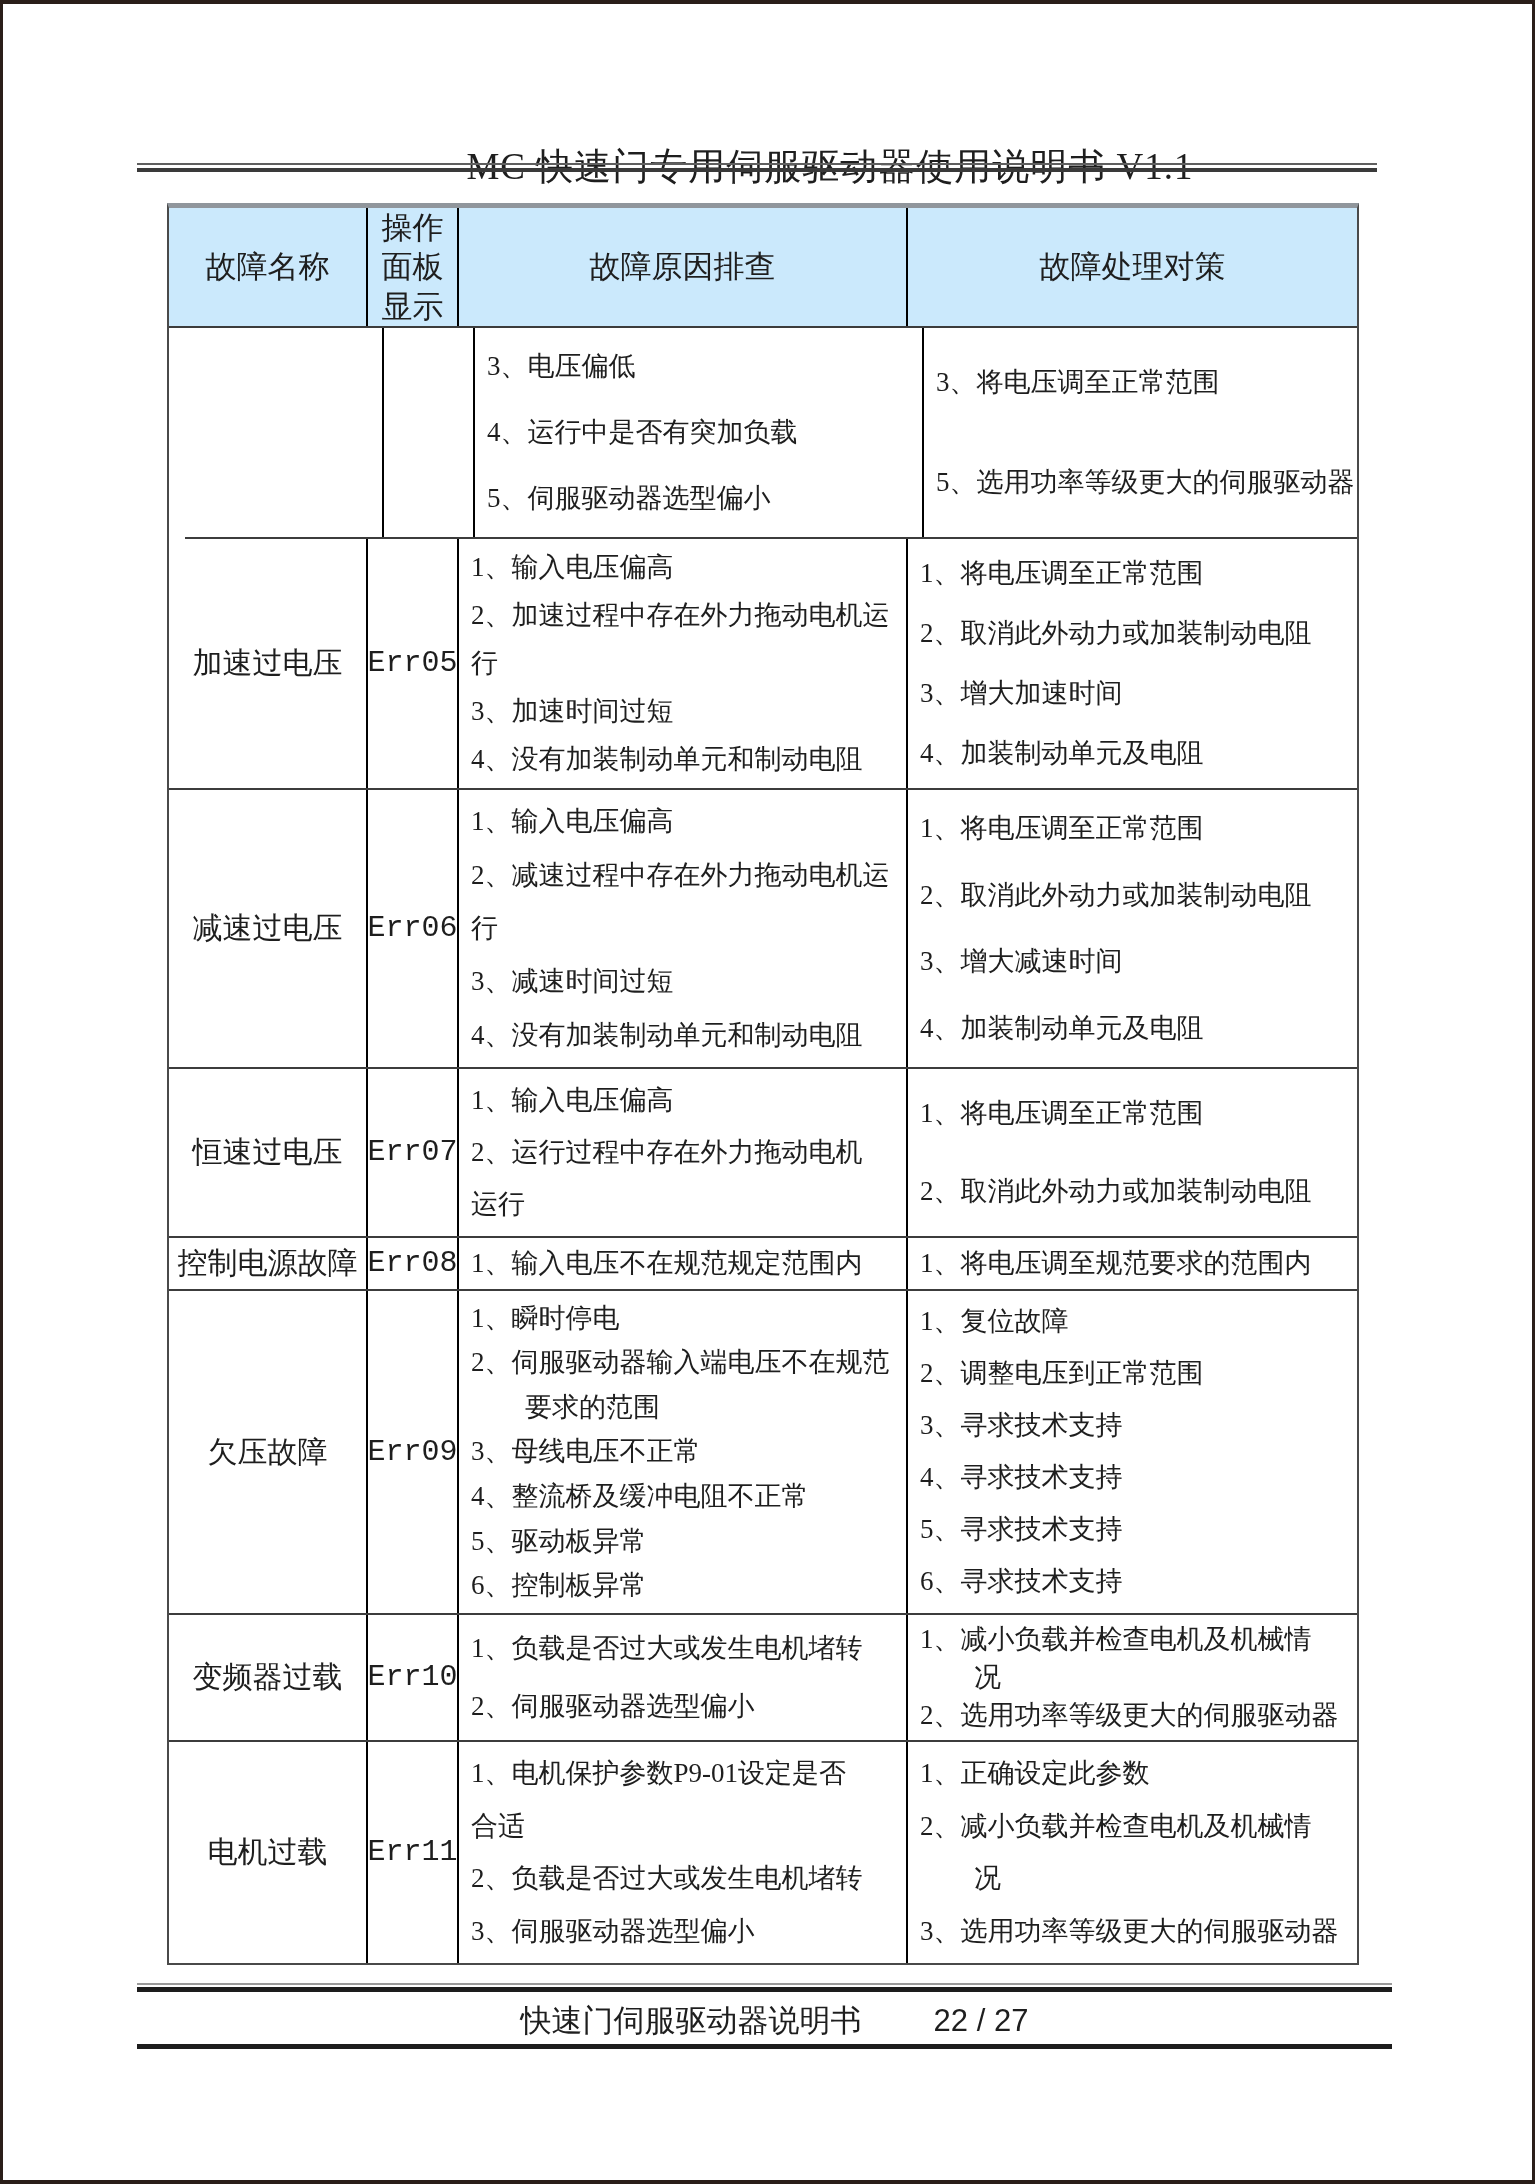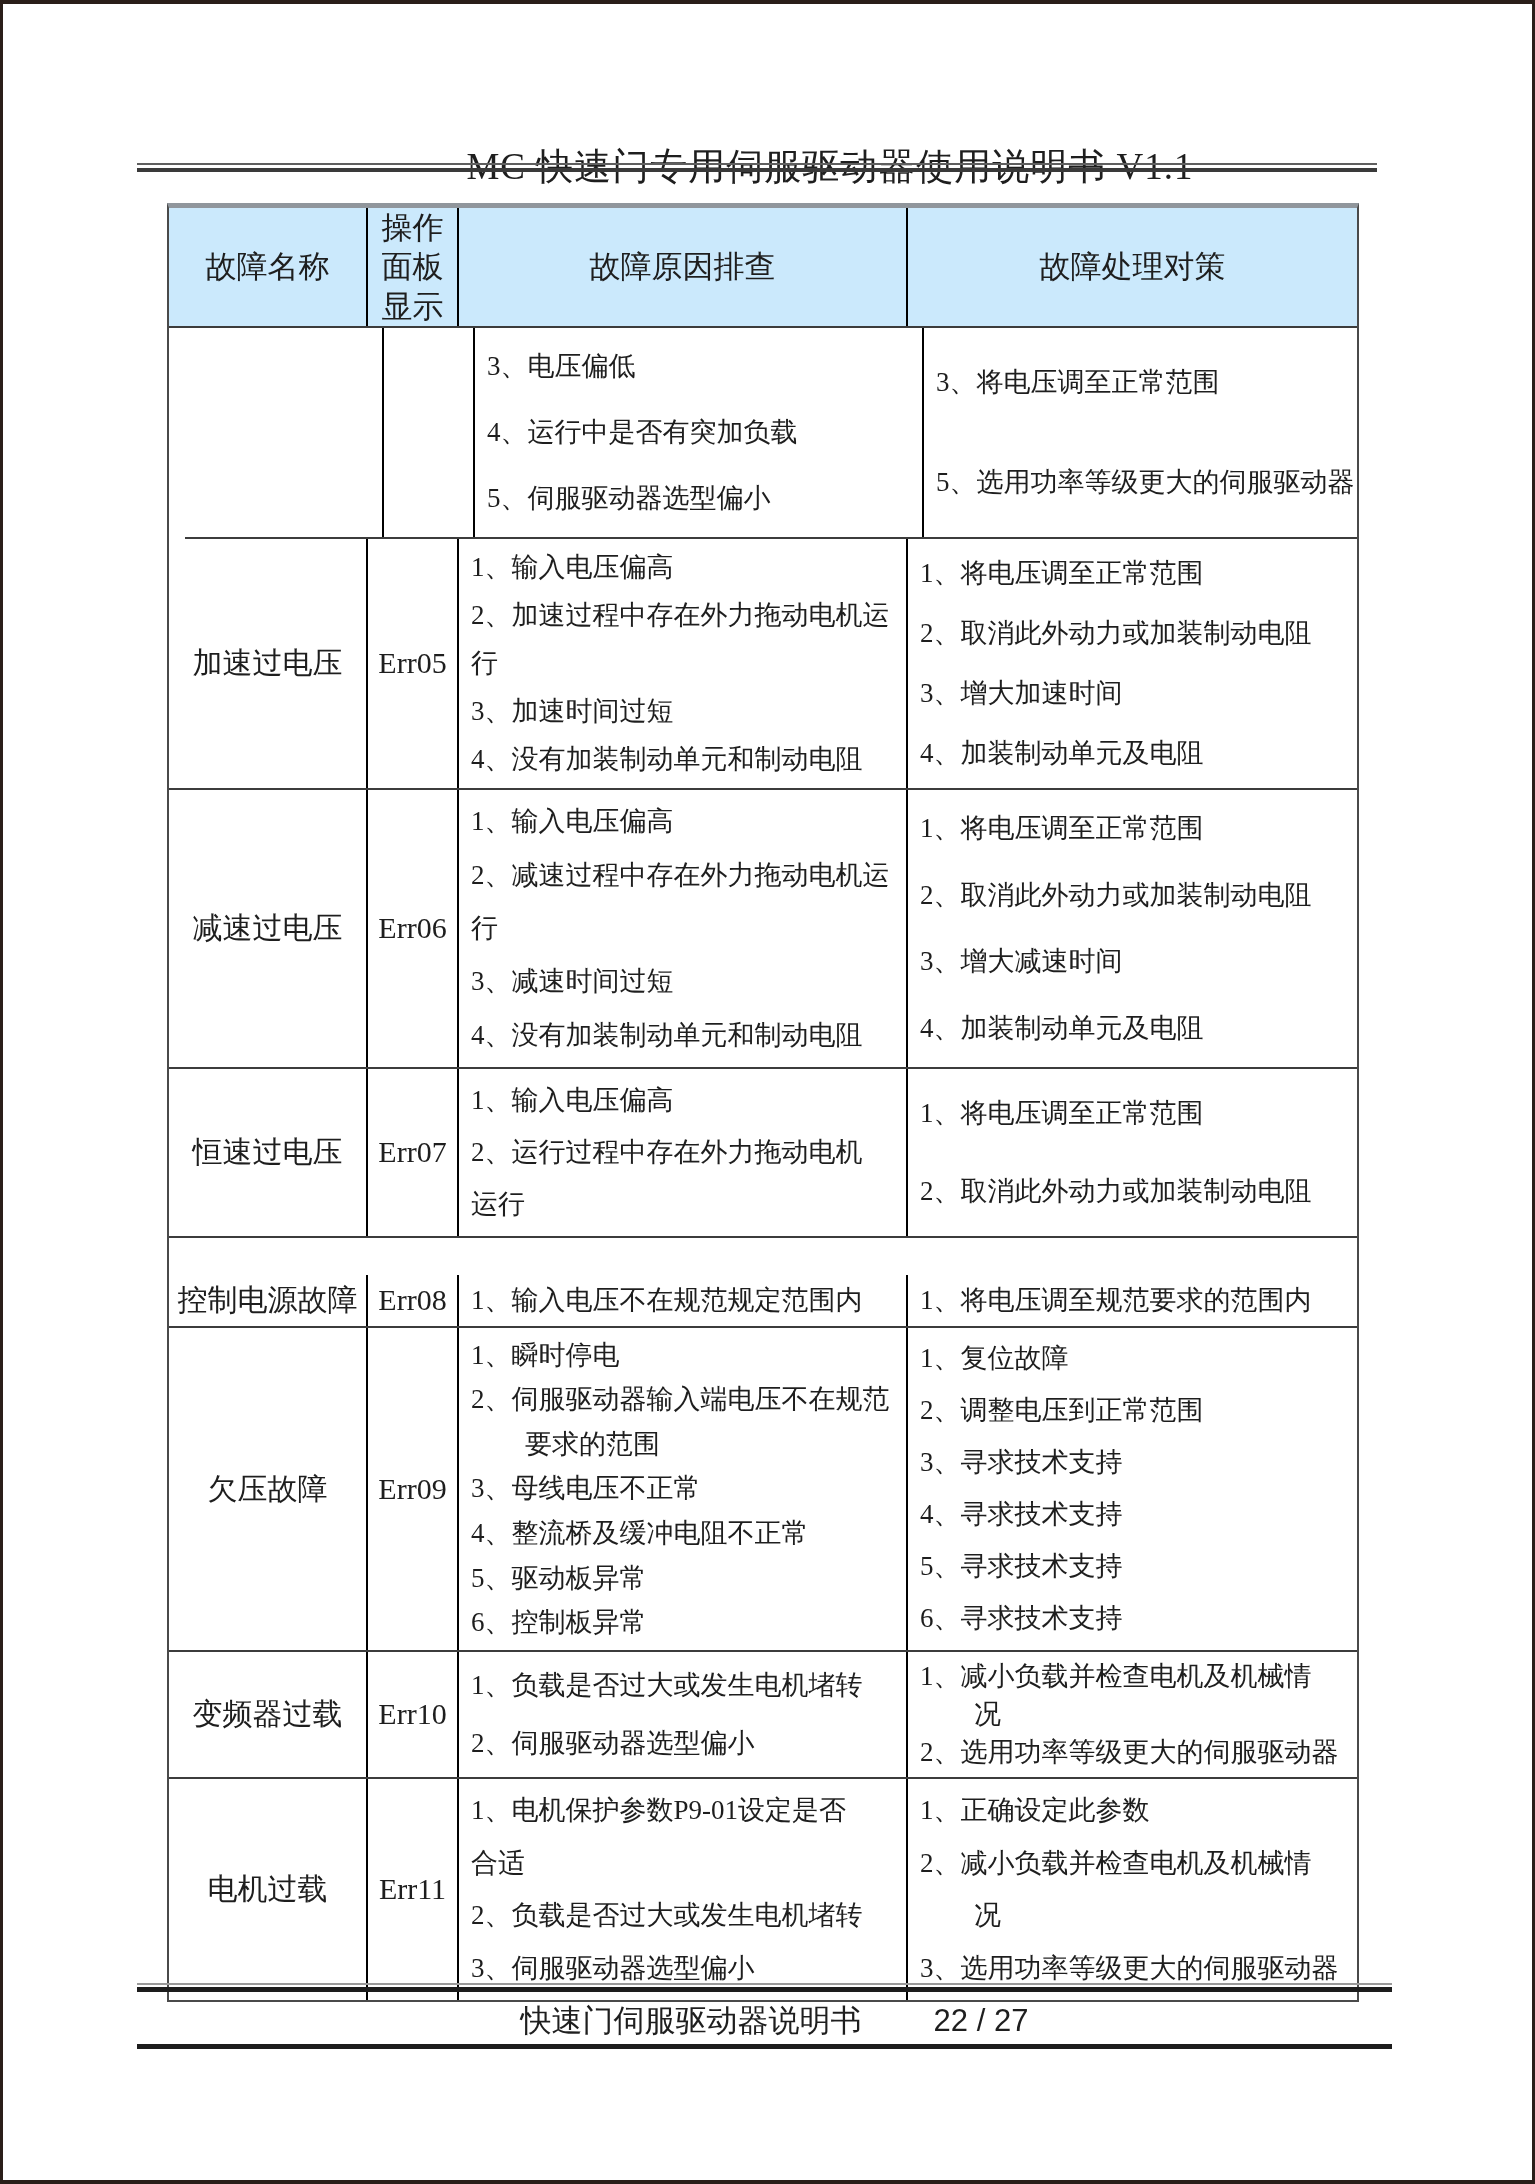--- a/index.html
+++ b/index.html
@@ -32,33 +32,33 @@
   .tc{border-right:2px solid #000000;box-sizing:border-box;overflow:hidden;min-width:0;}
   .trow .tc:last-child{border-right:none;}
   .thead{height:118px;background:#cbe9fc;}
   .thead .tc{
     display:flex;align-items:center;justify-content:center;text-align:center;
     font-size:31px;line-height:1.27;
   }
   .name-cell{display:flex;align-items:center;justify-content:center;font-size:30px;text-align:center;}
   .code-cell{
     display:flex;align-items:center;justify-content:center;
-    font-family:Liberation Serif, serif;font-size:30px;
+    font-family:Liberation Mono, monospace;font-size:30px;
   }
   .list-cell{
     display:flex;flex-direction:column;justify-content:space-around;
     padding:5px 2px 5px 12px;font-size:27px;
   }
   .line{white-space:pre;line-height:1.15;}
   
   .ftable > .trow:nth-child(2){height:209px;margin-left:16px;}
   .ftable > .trow:nth-child(3){height:249px;}
   .ftable > .trow:nth-child(4){height:277px;}
   .ftable > .trow:nth-child(5){height:167px;}
-  .ftable > .trow:nth-child(6){height:51px;margin-top:37px;}
+  .ftable > .trow:nth-child(6){height:51px;}
   .ftable > .trow:nth-child(7){height:322px;}
   .ftable > .trow:nth-child(8){height:125px;}
   .ftable > .trow:nth-child(9){height:221px;}
   
   .foot-rule-top{
     position:absolute;left:137px;width:1255px;top:1983px;height:2px;
     border-top:2px solid #9a9a9a;border-bottom:5px solid #1d1d1d;
   }
   .page-footer{
     position:absolute;left:137px;top:1998px;width:1255px;height:46px;box-sizing:border-box;

